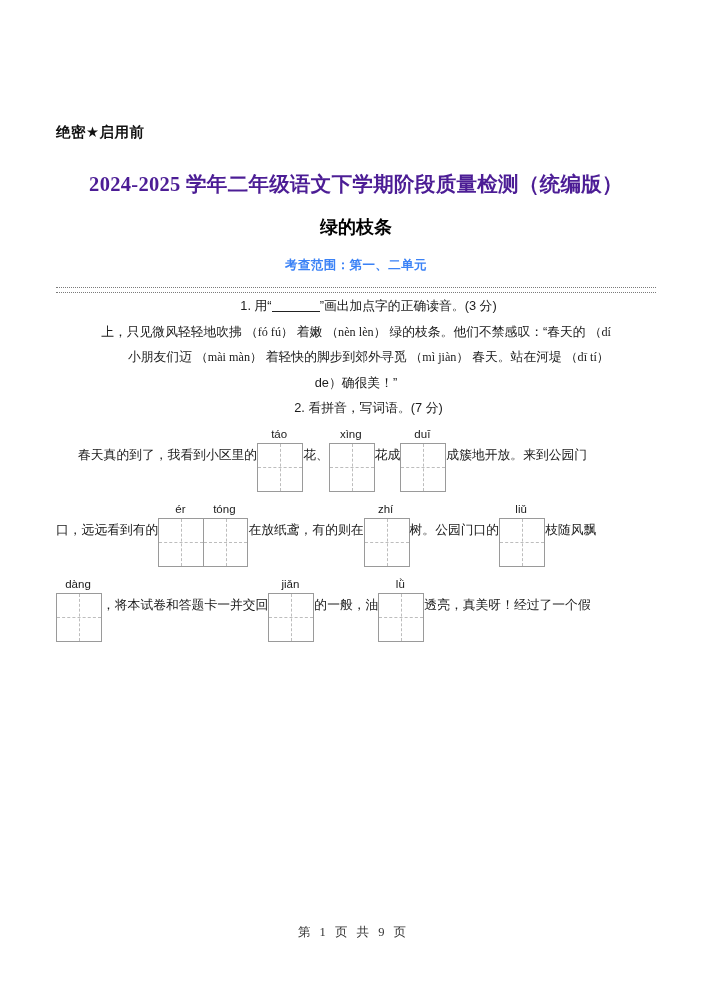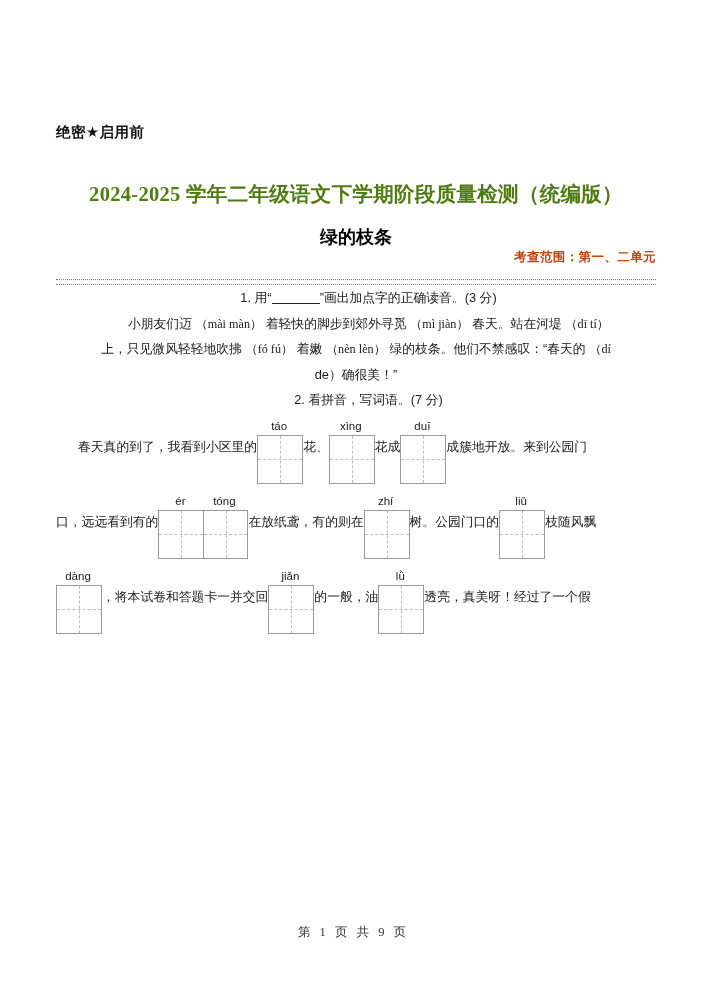--- a/index.html
+++ b/index.html
@@ -37,38 +37,39 @@
     letter-spacing: 0.5px;
     margin-top: 123px;
     color: #111;
   }
   .main-title {
     text-align: center;
     font-family: "Liberation Serif", "DejaVu Serif", serif;
     font-size: 20.5px;
     font-weight: bold;
     letter-spacing: 0.3px;
-    margin-top: 38px;
-    color: #4d7c0f;
+    margin-top: 28px;
+    color: #4c1d95;
     white-space: nowrap;
   }
   .sub-title {
     text-align: center;
     font-family: "Liberation Serif", "DejaVu Serif", serif;
     font-size: 18px;
     font-weight: bold;
     margin-top: 17px;
     color: #000;
   }
   .scope {
-    text-align: right;
+    text-align: center;
     font-family: "Liberation Serif", "DejaVu Serif", serif;
     font-size: 12.5px;
     font-weight: bold;
-    color: #c2410c;
+    margin-top: 18px;
+    color: #3b82f6;
     letter-spacing: 0.4px;
   }
 
   .dotted-rule {
     border-top: 1px dotted #7a7a7a;
     height: 0;
     margin-top: 13px;
     width: 100%;
   }
 
@@ -188,23 +189,23 @@
     <div class="scope">考查范围：第一、二单元</div>
 
     <div class="dotted-rule"></div>
 
 
     <div class="dotted-rule" style="margin-top:4px;"></div>
 
 
     <p class="qline indent2"><span>1. 用“</span><span class="blank-ul"></span><span>”画出加点字的正确读音。(3 分)</span></p>
 
+    <p class="qline"><span>上，只见微风轻轻地吹拂</span> <span class="py">（fó  fú）</span> <span>着嫩</span> <span class="py">（nèn  lèn）</span> <span>绿的枝条。他们不禁感叹：“春天的</span> <span class="py">（dí</span></p>
+
     <p class="qline indent2"><span>小朋友们迈</span> <span class="py">（mài  màn）</span> <span>着轻快的脚步到郊外寻觅</span> <span class="py">（mì  jiàn）</span> <span>春天。站在河堤</span> <span class="py">（dī  tí）</span></p>
-
-    <p class="qline"><span>上，只见微风轻轻地吹拂</span> <span class="py">（fó  fú）</span> <span>着嫩</span> <span class="py">（nèn  lèn）</span> <span>绿的枝条。他们不禁感叹：“春天的</span> <span class="py">（dí</span></p>
 
     <p class="qline">de）确很美！”</p>
 
     <p class="qline indent2">2. 看拼音，写词语。(7 分)</p>
 
     <div id="write-rows">
         <div class="write-row">
           <span class="txt" style="left: 22px;">春天真的到了，我看到小区里的</span>
           <div class="pinyin" style="left: 201.156px; width: 44px;">táo</div>
           <div class="tzg-group" style="left: 201.156px;">

